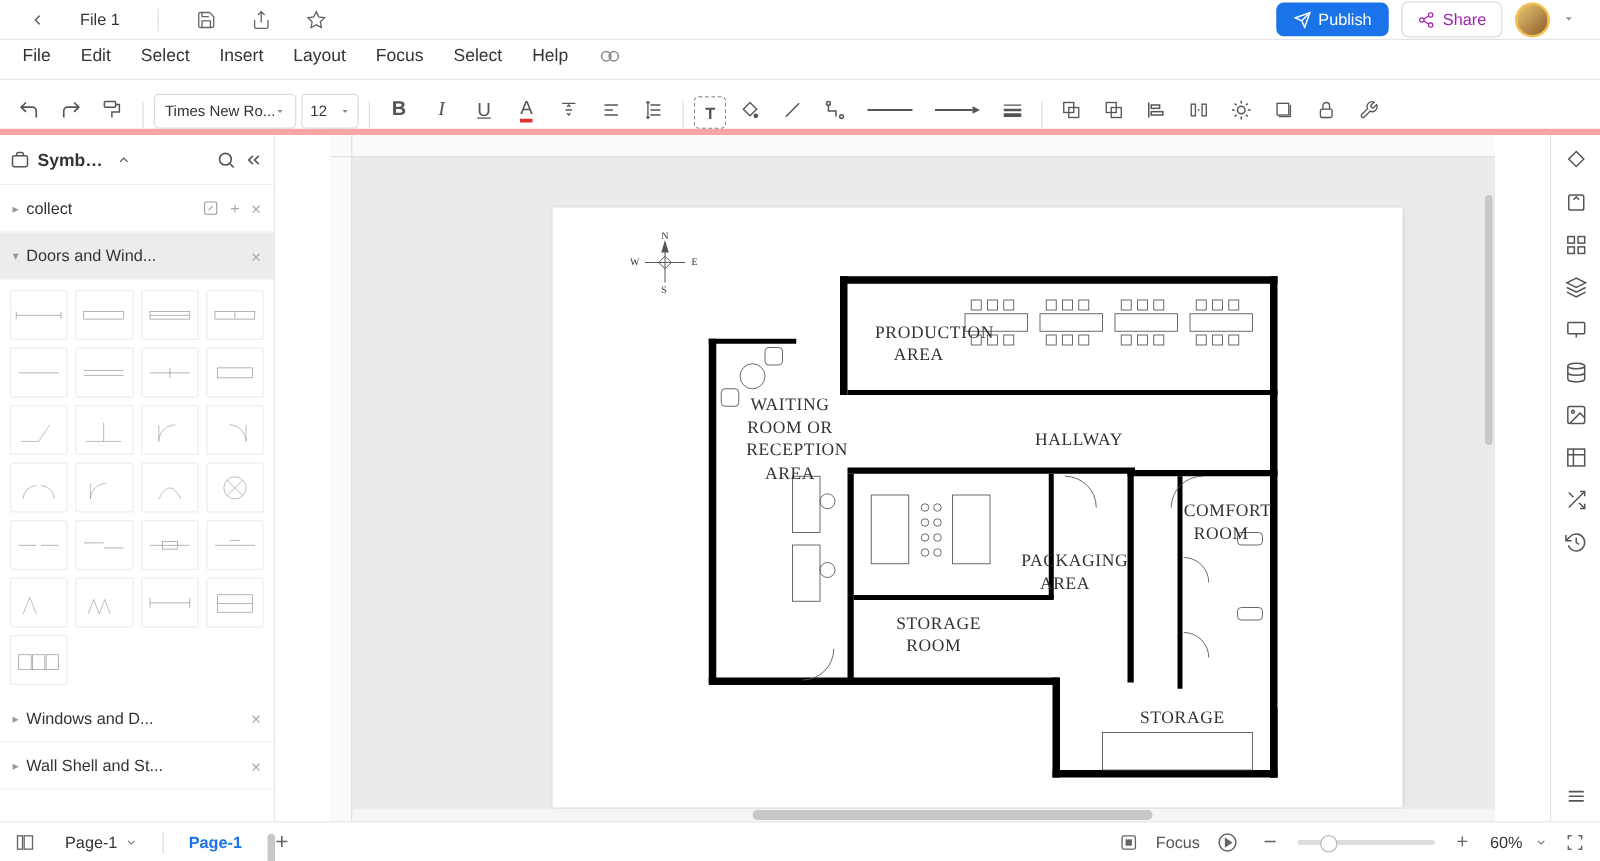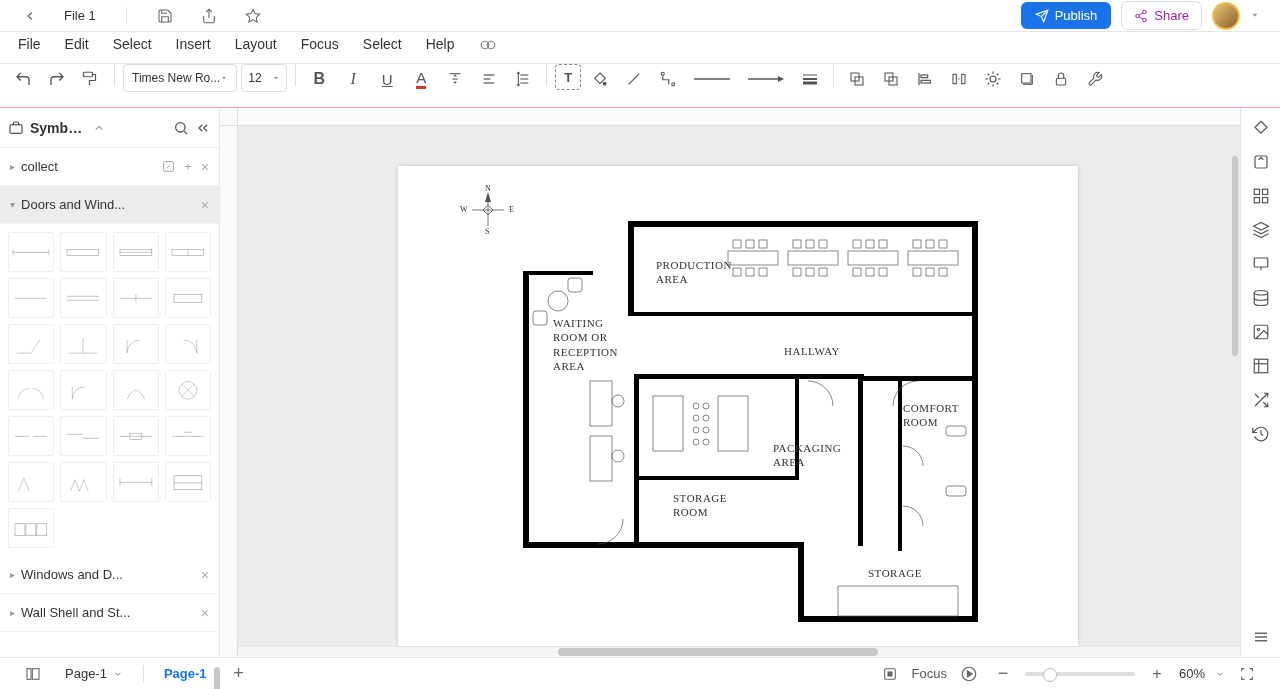--- a/index.html
+++ b/index.html
@@ -9,55 +9,55 @@
 .file-name { font-size: 13px; color: #333; padding: 0 4px; }
 .topbar-sep { width: 1px; height: 18px; background: #e0e0e0; margin: 0 6px; }
 .icon-btn { width: 24px; height: 24px; display: flex; align-items: center; justify-content: center; cursor: pointer; color: #666; border-radius: 4px; }
 .topbar-right { margin-left: auto; display: flex; align-items: center; gap: 10px; }
 .publish-btn { background: #1a73e8; color: #fff; padding: 6px 14px; border-radius: 6px; border: none; cursor: pointer; display: flex; align-items: center; gap: 6px; font-size: 13px; }
 .share-btn { background: #fff; color: #a21caf; padding: 6px 12px; border-radius: 6px; border: 1px solid #ddd; cursor: pointer; display: flex; align-items: center; gap: 6px; font-size: 13px; }
 .avatar { width: 28px; height: 28px; border-radius: 50%; background: linear-gradient(135deg,#e8c872,#8b5a2b); border: 2px solid #f0c050; }
 .dropdown-caret { color: #999; cursor: pointer; }
 .menubar { height: 32px; display: flex; align-items: flex-start; padding: 0 8px; gap: 4px; border-bottom: 1px solid #e5e5e5; }
 .menu-item { padding: 4px 10px; cursor: pointer; border-radius: 4px; font-size: 14px; }
-.toolbar { height: 44px; display: flex; align-items: flex-start; padding: 0 8px; gap: 4px; border-bottom: 1px solid #fca5a5; }
+.toolbar { height: 44px; display: flex; align-items: flex-end; padding: 0 8px; gap: 4px; border-bottom: 5px solid #fca5a5; }
 .tool-btn { width: 30px; height: 30px; display: flex; align-items: center; justify-content: center; cursor: pointer; color: #555; border-radius: 4px; }
 .tool-sep { width: 1px; height: 22px; background: #e0e0e0; margin: 0 4px; }
 .font-select { height: 28px; border: 1px solid #ddd; border-radius: 4px; padding: 0 8px; font-size: 12px; color: #333; min-width: 110px; display: flex; align-items: center; justify-content: space-between; cursor: pointer; }
 .font-size { height: 28px; width: 46px; border: 1px solid #ddd; border-radius: 4px; padding: 0 6px; font-size: 12px; display: flex; align-items: center; justify-content: space-between; cursor: pointer; }
-.main { display: flex; height: calc(689px - 32px - 32px - 44px - 32px); }
+.main { display: flex; height: calc(689px - 32px - 32px - 44px - 32px); gap: 44px; }
 .sidebar { width: 220px; border-right: 1px solid #e5e5e5; display: flex; flex-direction: column; background: #fff; }
 .sidebar-header { height: 40px; display: flex; align-items: center; padding: 0 8px; gap: 6px; border-bottom: 1px solid #eee; }
 .sidebar-title { font-weight: 600; font-size: 14px; flex: 1; overflow: hidden; text-overflow: ellipsis; white-space: nowrap; }
 .sidebar-content { flex: 1; overflow-y: auto; }
 .lib-item { height: 38px; display: flex; align-items: center; padding: 0 10px; gap: 6px; cursor: pointer; border-bottom: 1px solid #f5f5f5; font-size: 13px; }
 .lib-item.active { background: #ececec; }
 .lib-item .caret { color: #999; font-size: 10px; }
 .lib-item .label { flex: 1; overflow: hidden; text-overflow: ellipsis; white-space: nowrap; }
 .lib-item .close { color: #aaa; font-size: 14px; }
 .symbols-grid { display: grid; grid-template-columns: repeat(4, 1fr); gap: 6px; padding: 8px; }
 .symbol-cell { height: 40px; border: 1px solid #eee; border-radius: 2px; background: #fff; display: flex; align-items: center; justify-content: center; cursor: pointer; }
 .symbol-cell svg { width: 90%; height: 70%; }
 .canvas-area { flex: 1; position: relative; background: #ebebeb; overflow: hidden; }
 .ruler-h { position: absolute; top: 0; left: 18px; right: 0; height: 18px; background: #fafafa; border-bottom: 1px solid #ddd; }
 .ruler-v { position: absolute; top: 18px; left: 0; bottom: 0; width: 18px; background: #fafafa; border-right: 1px solid #ddd; }
 .ruler-corner { position: absolute; top: 0; left: 0; width: 18px; height: 18px; background: #fafafa; border-right: 1px solid #ddd; border-bottom: 1px solid #ddd; }
 .canvas-viewport { position: absolute; top: 18px; left: 18px; right: 0; bottom: 0; overflow: auto; }
 .page { position: absolute; left: 160px; top: 40px; width: 680px; height: 480px; background: #fff; box-shadow: 0 0 4px rgba(0,0,0,0.15); }
 .right-rail { width: 40px; border-left: 1px solid #e5e5e5; display: flex; flex-direction: column; align-items: center; padding: 6px 0; gap: 6px; background: #fff; }
 .rail-btn { width: 28px; height: 28px; display: flex; align-items: center; justify-content: center; cursor: pointer; color: #555; border-radius: 4px; }
-.statusbar { height: 32px; border-top: 1px solid #e5e5e5; display: flex; align-items: center; padding: 0 21px; gap: 10px; }
+.statusbar { height: 32px; border-top: 1px solid #e5e5e5; display: flex; align-items: center; padding: 0 8px; gap: 10px; }
 .page-tab { padding: 4px 10px; display: flex; align-items: center; gap: 6px; cursor: pointer; border-radius: 4px; font-size: 13px; }
 .page-tab.active { color: #1a73e8; font-weight: 600; }
 .status-sep { width: 1px; height: 18px; background: #e0e0e0; }
 .status-right { margin-left: auto; display: flex; align-items: center; gap: 10px; }
 .zoom-slider { width: 110px; height: 4px; background: #ddd; border-radius: 2px; position: relative; }
 .zoom-slider::before { content: ''; position: absolute; left: 18px; top: -4px; width: 12px; height: 12px; background: #fff; border: 1px solid #bbb; border-radius: 50%; }
 .floorplan { position: absolute; inset: 0; }
-.room-label { position: absolute; font-size: 11px; letter-spacing: 0.5px; color: #333; font-family: Georgia, serif; line-height: 1.3; }
+.room-label { position: absolute; font-size: 14px; letter-spacing: 0.5px; color: #333; text-align: center; font-family: Georgia, serif; line-height: 1.3; }
 .compass { position: absolute; left: 70px; top: 24px; width: 40px; height: 40px; }
 .compass .dir { position: absolute; font-size: 8px; font-family: Georgia, serif; }
 .thin-line { stroke: #888; stroke-width: 0.5; fill: none; }
 .scrollbar-track-h { position: absolute; bottom: 0; left: 18px; right: 0; height: 10px; background: #f5f5f5; }
 .scrollbar-thumb-h { position: absolute; bottom: 1px; left: 320px; width: 320px; height: 8px; background: #c8c8c8; border-radius: 4px; }
 .scrollbar-track-v { position: absolute; top: 0; right: 0; bottom: 0; width: 10px; }
 .scrollbar-thumb-v { position: absolute; top: 30px; right: 2px; width: 6px; height: 200px; background: #c8c8c8; border-radius: 3px; }
 </style>
 </head>
 <body>

